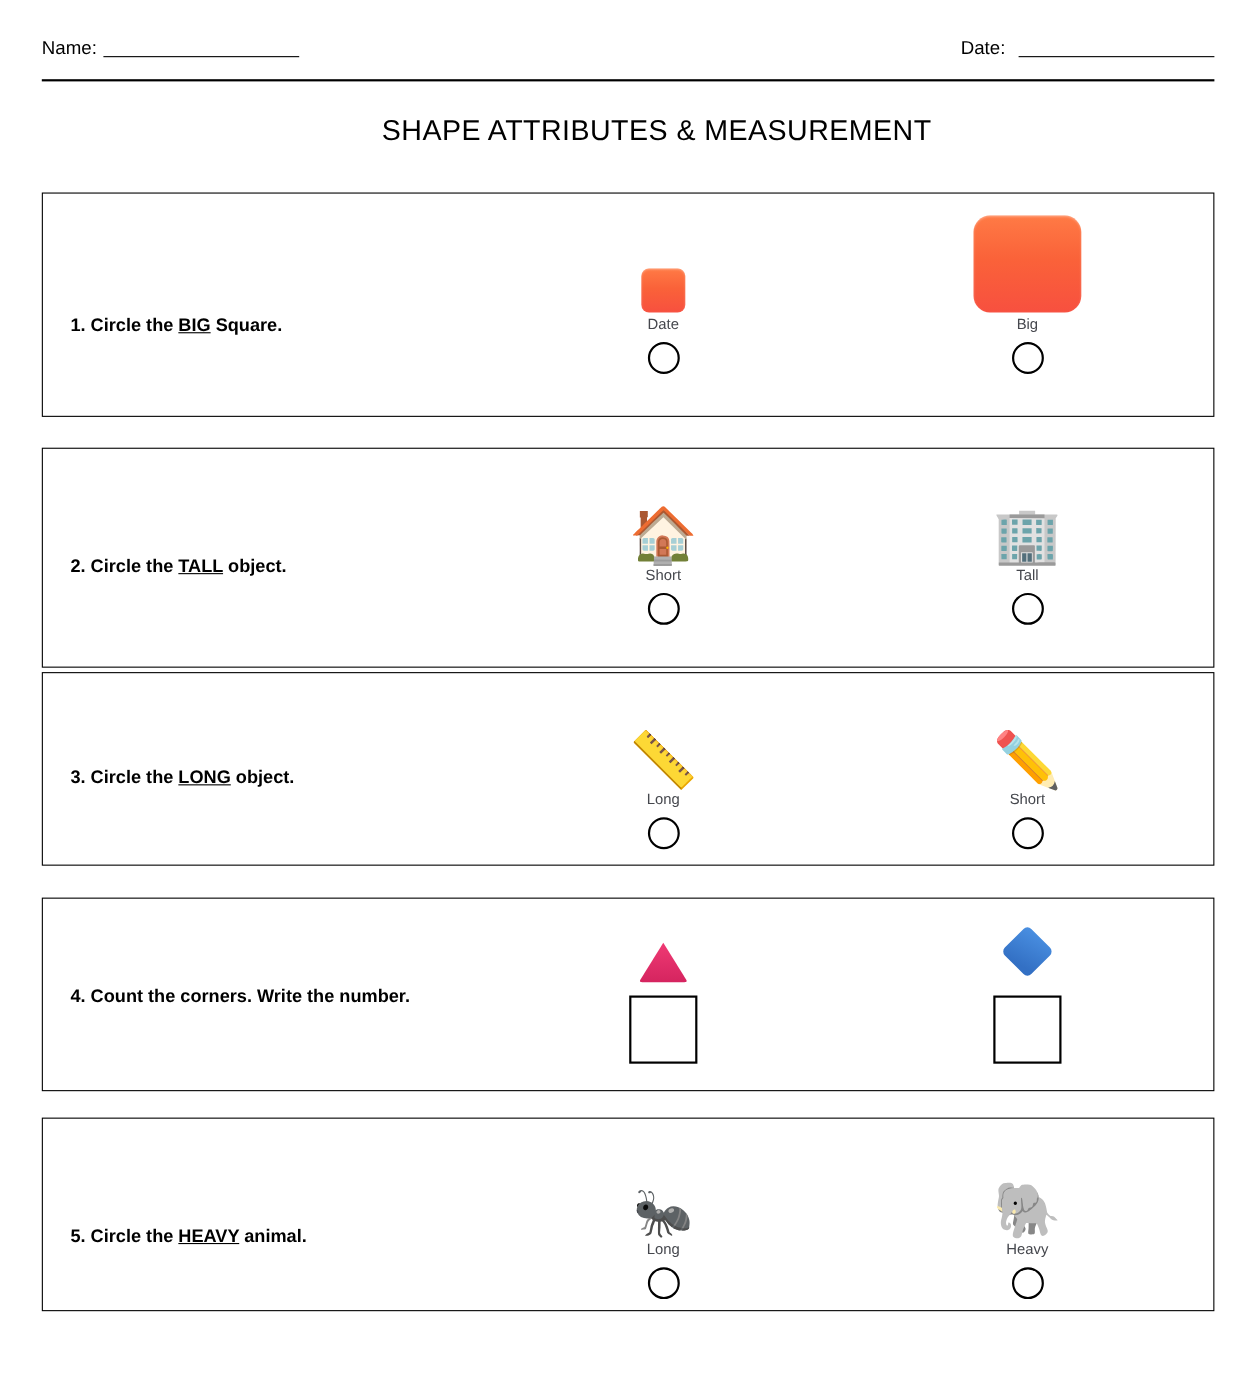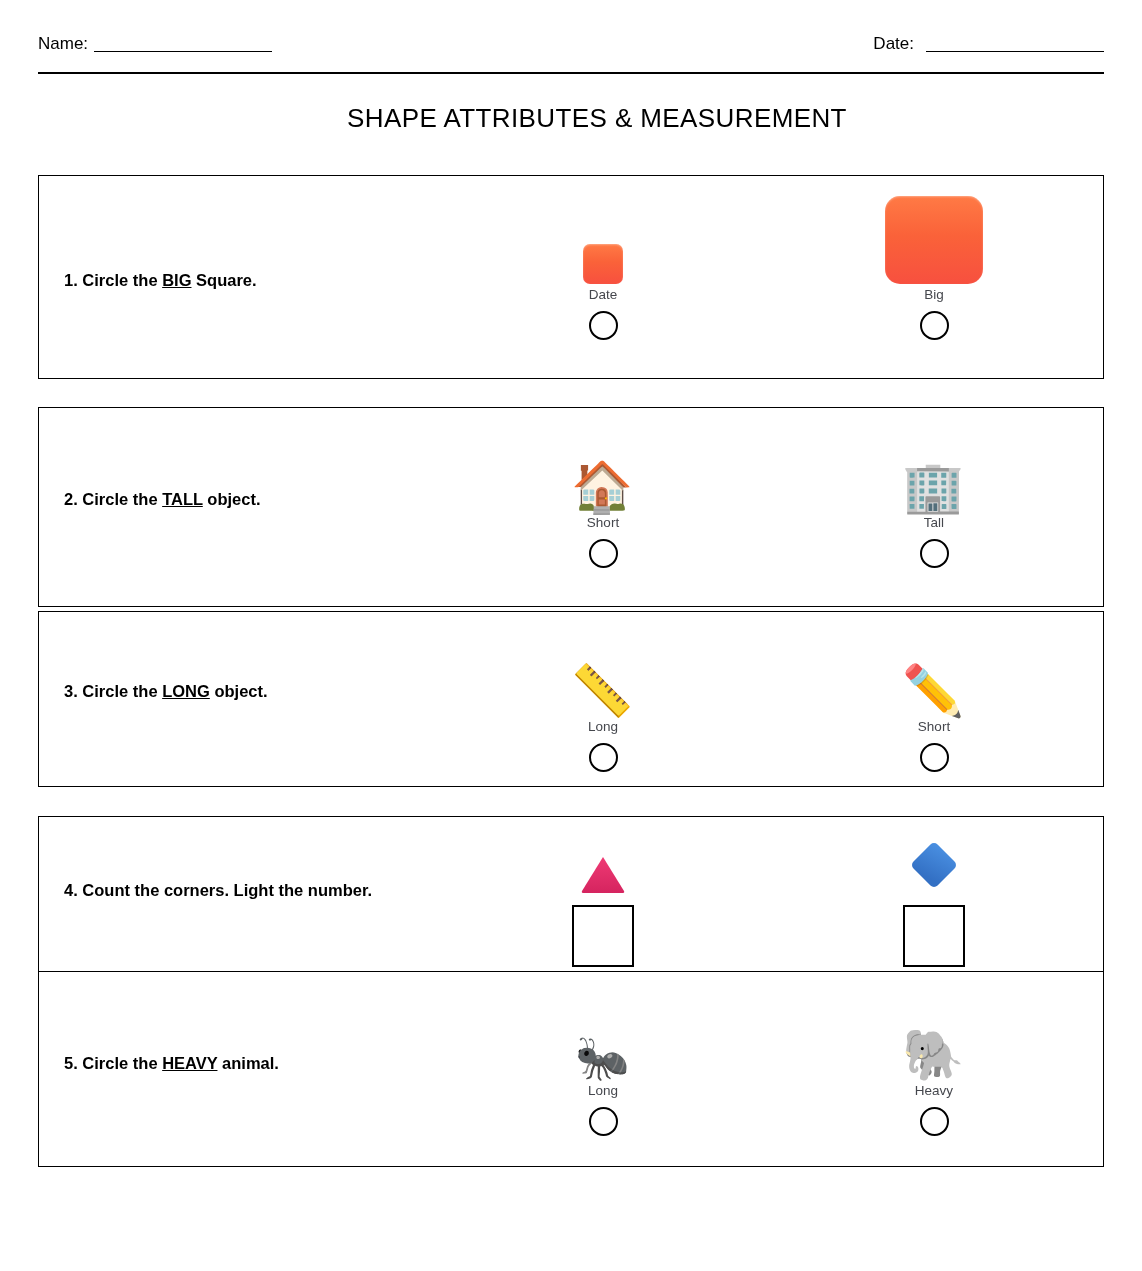--- a/index.html
+++ b/index.html
@@ -80,30 +80,31 @@
     left: 38px;
     width: 1066px;
     box-sizing: border-box;
     border: 1.4px solid #000;
     background: #fff;
   }
   .card.q1 { top: 175px;  height: 204px; }
   .card.q2 { top: 407px;  height: 200px; }
   .card.q3 { top: 611px;  height: 176px; }
   .card.q4 { top: 816px;  height: 176px; }
-  .card.q5 { top: 971px; height: 196px; }
+  .card.q5 { top: 1016px; height: 176px; }
 
   .prompt {
     position: absolute;
     left: 25px;
     width: 420px;
     font-size: 16.5px;
     font-weight: bold;
     line-height: 1.45;
     color: #000;
+    margin-top: 16px;
   }
   .prompt u { text-decoration: underline; }
 
   .card.q1 .prompt { top: 93px; }
   .card.q2 .prompt { top: 80px; }
   .card.q3 .prompt { top: 68px; }
   .card.q4 .prompt { top: 62px; }
   .card.q5 .prompt { top: 80px; }
 
   
@@ -257,21 +258,21 @@
         <span class="emoji">✏️</span>
       </div>
       <div class="opt-label">Short</div>
       <div class="bubble"></div>
     </div>
   </div>
 
   <div class="card q4">
     <div class="prompt">
       <span>4.</span>
-      <span>Count the corners. Light the number.</span>
+      <span>Count the corners. Write the number.</span>
     </div>
 
     <div class="option left">
       <div class="opt-visual">
         <svg class="shape-svg" width="48" height="42" viewBox="0 0 48 42">
           <defs>
             <linearGradient id="triGrad" x1="0" y1="0" x2="0" y2="1">
               <stop offset="0%" stop-color="#ef3a74"></stop>
               <stop offset="100%" stop-color="#d5245f"></stop>
             </linearGradient>

